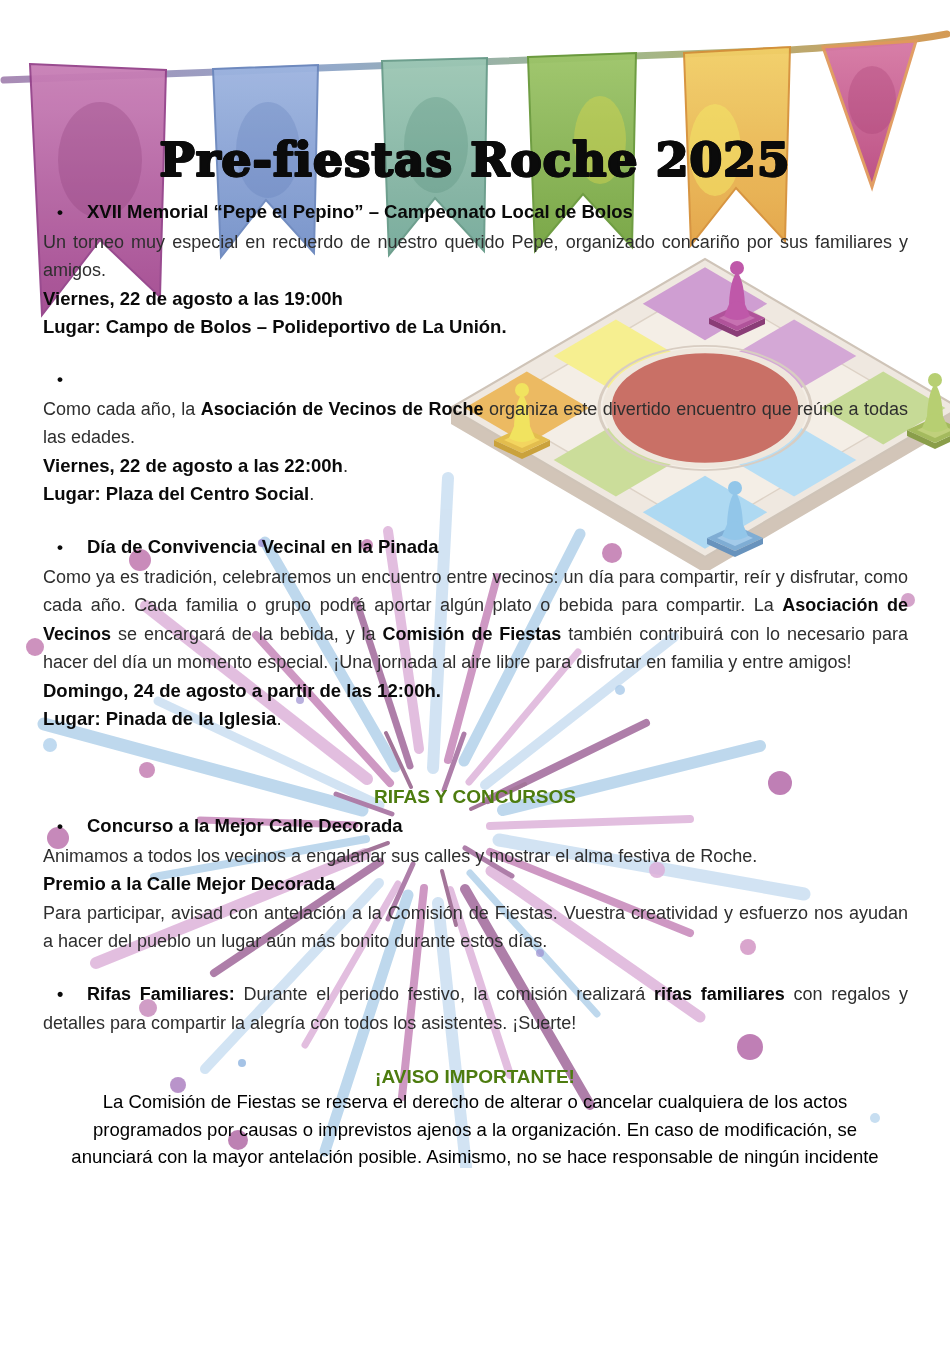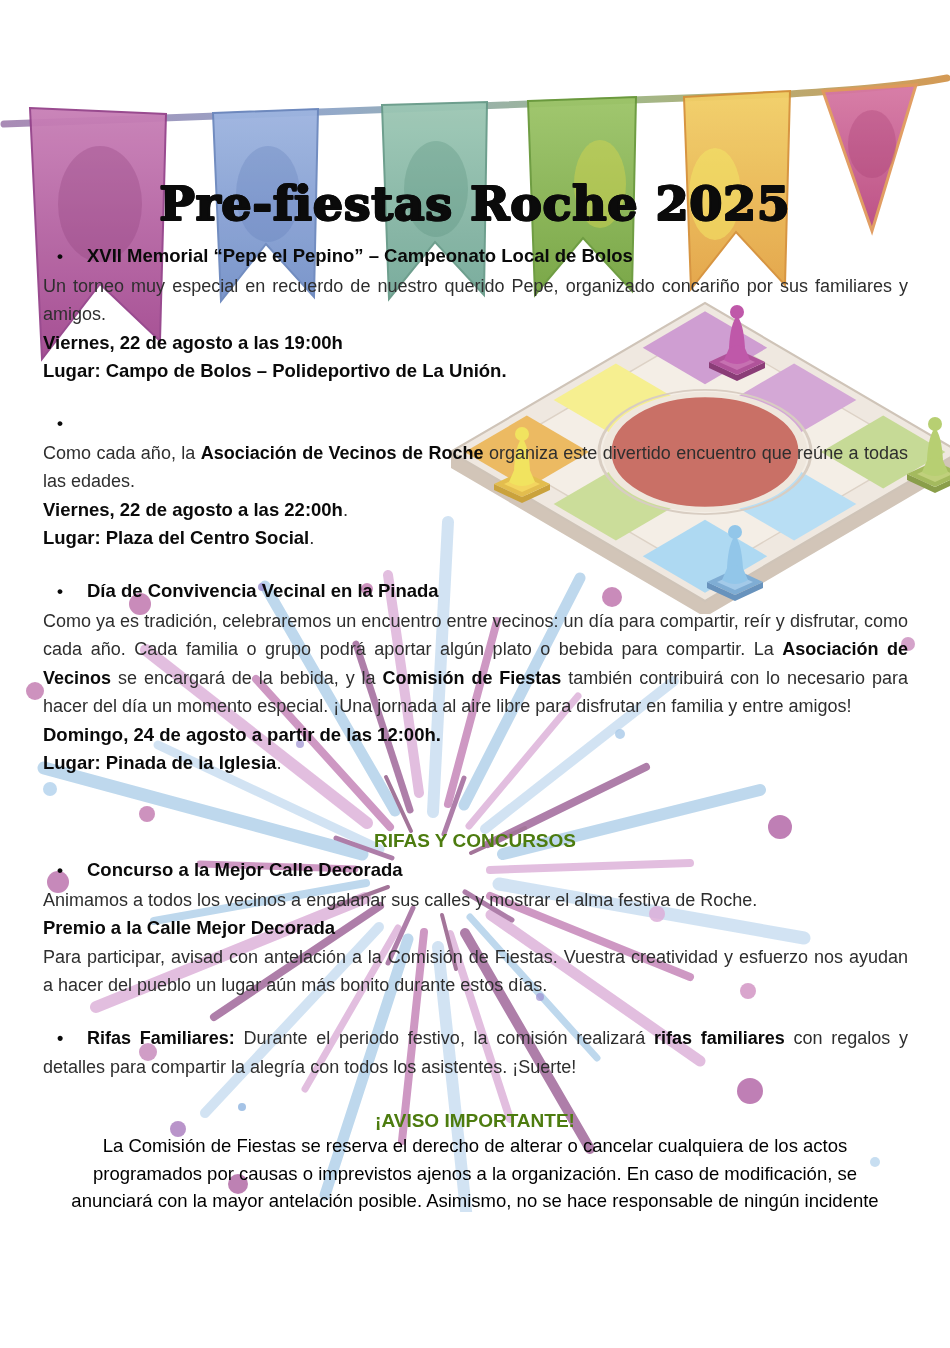--- a/index.html
+++ b/index.html
@@ -1,18 +1,18 @@
 <!DOCTYPE html>
 <html><head>
 <meta charset="utf-8">
 <title>Pre-fiestas Roche 2025</title>
 <style>
   html,body{margin:0;padding:0;background:#fff;}
   .page{position:relative;width:950px;height:1168px;overflow:hidden;background:#ffffff;
-        font-family:"Liberation Sans",sans-serif;color:#2e2e2e;margin-top:44px;}
+        font-family:"Liberation Sans",sans-serif;color:#2e2e2e;}
   svg{display:block;}
   .bg-art{position:absolute;left:0;top:0;z-index:0;}
   .board-art{position:absolute;left:420px;top:240px;z-index:1;}
   .bunting-art{position:absolute;left:0;top:0;z-index:2;}
   .flyer-title{position:absolute;left:0;top:132px;width:100%;margin:0;text-align:center;z-index:4;
     font-family:"DejaVu Serif","Liberation Serif",serif;font-weight:bold;font-size:47px;
     color:#0b0b0b;letter-spacing:1px;-webkit-text-stroke:2.1px #0b0b0b;
     text-shadow:1.2px 0 #0b0b0b,-1.2px 0 #0b0b0b,0 1.2px #0b0b0b,0 -1.2px #0b0b0b;}
   .txt{position:absolute;left:43px;width:865px;z-index:3;font-size:18px;line-height:28.5px;}
   .bullet-line{display:flex;align-items:baseline;font-weight:700;color:#0a0a0a;font-size:18.5px;}

